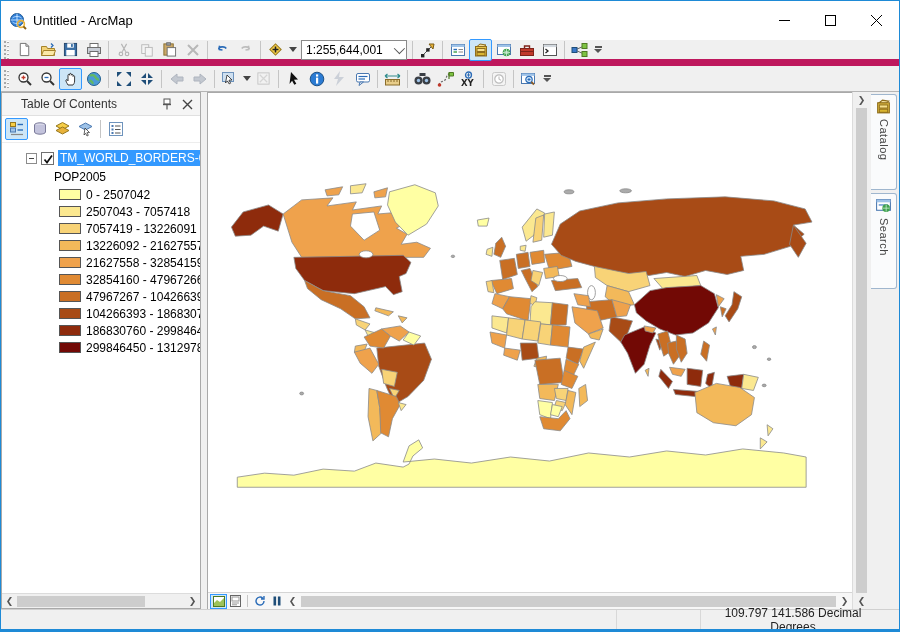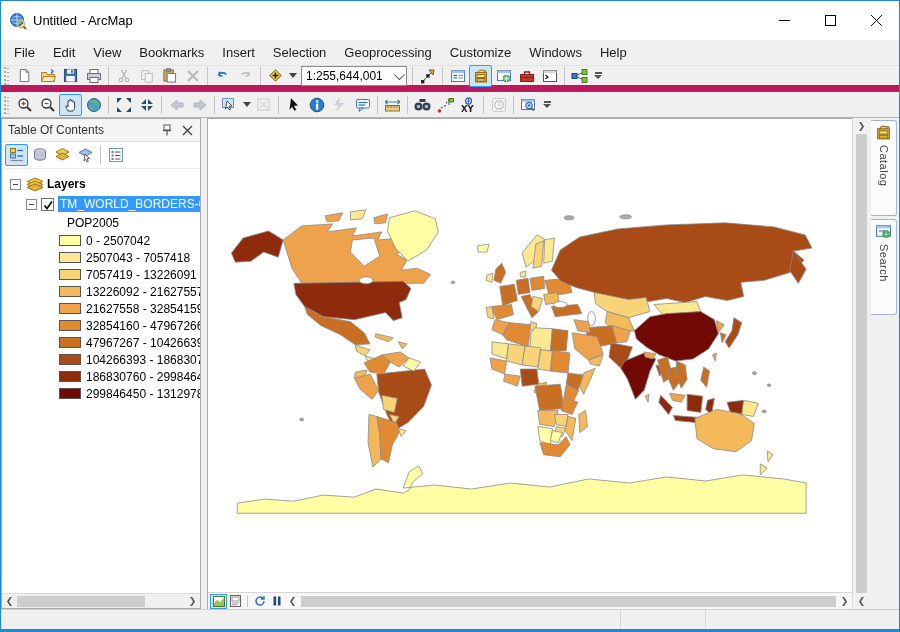--- a/index.html
+++ b/index.html
@@ -30,21 +30,21 @@
   .overflow { width:14px; height:22px; display:flex; flex-direction:column; align-items:center; justify-content:center; gap:1px; }
   .overflow .bar { width:7px; height:2px; background:#555; }
   .overflow .tri { width:0; height:0; border-left:4px solid transparent; border-right:4px solid transparent; border-top:4px solid #555; }
 
   
   .content { flex:1 1 auto; display:flex; min-height:0; background:#F0F0F0; }
 
   
   .toc { width:200px; flex:0 0 auto; background:#fff; border:1px solid #A9A9A9; display:flex; flex-direction:column; }
   .toc-header { height:23px; background:#F5F5F5; display:flex; align-items:center; padding:0 4px 0 6px; border-bottom:1px solid #E0E0E0; flex:0 0 auto; }
-  .toc-title { font-size:12px; color:#333; }
+  .toc-title { font-size:12px; color:#333;margin-left:13px; }
   .toc-header .hbtn { margin-left:auto; width:18px; height:18px; display:flex; align-items:center; justify-content:center; }
   .toc-header .hbtn + .hbtn { margin-left:2px; }
   .toc-toolbar { height:27px; display:flex; align-items:center; padding-left:3px; border-bottom:1px solid #EDEDED; flex:0 0 auto; }
   .toc-tree { flex:1 1 auto; overflow:hidden; padding-top:5px; font-size:12px; color:#000; }
   .tree-row { display:flex; align-items:center; height:20px; white-space:nowrap; }
   .expander { width:11px; height:11px; border:1px solid #8C8C8C; background:#fff; position:relative; flex:0 0 auto; }
   .expander::after { content:""; position:absolute; left:2px; top:4px; width:5px; height:1px; background:#444; }
   .checkbox { width:13px; height:13px; border:1px solid #707070; background:#fff; margin:0 4px; position:relative; flex:0 0 auto; }
   .checkbox svg { position:absolute; left:0; top:0; }
   .sel-label { background:#3399FF; color:#fff; padding:1px 2px; }
@@ -110,32 +110,20 @@
           </svg>
         </div>
       <div class="win-btn">
           <svg width="11" height="11" viewBox="0 0 11 11">
             <path d="M0 0l11 11M11 0L0 11" stroke="#000" stroke-width="1"></path>
           </svg>
         </div>
     </div>
   </div>
 
-  <div class="menubar">
-      <div class="menu-item">File</div>
-      <div class="menu-item">Edit</div>
-      <div class="menu-item">View</div>
-      <div class="menu-item">Bookmarks</div>
-      <div class="menu-item">Insert</div>
-      <div class="menu-item">Selection</div>
-      <div class="menu-item">Geoprocessing</div>
-      <div class="menu-item">Customize</div>
-      <div class="menu-item">Windows</div>
-      <div class="menu-item">Help</div>
-    </div>
 
   <div class="toolbar tb1">
     <div class="grip"></div>
     <div class="btn">
         <svg width="15" height="15" viewBox="0 0 16 16">
           <path d="M3.5 1.5h6l3 3v10h-9z" fill="#fff" stroke="#6E6E6E"></path>
           <path d="M9.5 1.5v3h3" fill="none" stroke="#6E6E6E"></path>
         </svg>
       </div>
     <div class="btn">
@@ -482,39 +470,30 @@
               <rect x="3.5" y="4" width="2" height="2" fill="#4A78B0"></rect>
               <line x1="7" y1="5" x2="12.5" y2="5" stroke="#555"></line>
               <rect x="3.5" y="7.5" width="2" height="2" fill="#4A78B0"></rect>
               <line x1="7" y1="8.5" x2="12.5" y2="8.5" stroke="#555"></line>
               <rect x="3.5" y="11" width="2" height="2" fill="#4A78B0"></rect>
               <line x1="7" y1="12" x2="12.5" y2="12" stroke="#555"></line>
             </svg>
           </div>
       </div>
       <div class="toc-tree">
-        <div class="tree-row" style="padding-left:8px">
-          <span class="expander"></span>
-          <svg width="18" height="13" viewBox="0 0 18 13" style="margin:0 3px 0 5px">
-              <path d="M9 0l8 3.5L9 7 1 3.5z" fill="#F7CE46" stroke="#96781E"></path>
-              <path d="M9 3l8 3.5L9 10 1 6.5z" fill="#EFBE3C" stroke="#96781E"></path>
-              <path d="M9 6l8 3.5L9 13 1 9.5z" fill="#E8B23A" stroke="#96781E"></path>
-            </svg>
-          <b>Layers</b>
-        </div>
         <div class="tree-row" style="padding-left:24px">
           <span class="expander"></span>
           <span class="checkbox">
               <svg width="13" height="13" viewBox="0 0 13 13">
                 <path d="M2.5 6.5l2.5 3 5-7" fill="none" stroke="#111" stroke-width="1.7"></path>
               </svg>
             </span>
           <span class="sel-label">TM_WORLD_BORDERS-0.</span>
         </div>
-        <div class="tree-row" style="padding-left:65px;height:18px">
+        <div class="tree-row" style="padding-left:52px;height:18px">
           <span>POP2005</span>
         </div>
         <div>
             <div class="legend-row">
               <span class="swatch" style="background: rgb(255, 255, 163);"></span>
               <span class="legend-label">0 - 2507042</span>
             </div>
             <div class="legend-row">
               <span class="swatch" style="background: rgb(251, 232, 144);"></span>
               <span class="legend-label">2507043 - 7057418</span>
@@ -750,16 +729,17 @@
             <path d="M7.2 10.5h6.6M10.5 7.2v6.6" stroke="#CFEFD7" stroke-width=".7"></path>
           </svg>
         <span class="tab-label">Search</span>
       </div>
     </div>
   </div>
 
   <div class="statusbar">
     <div class="sb-sec1"></div>
     <div class="sb-sec2"></div>
+    <div class="sb-coords">109.797  141.586 Decimal Degrees</div>
     <div class="sb-grip"></div>
   </div>
   <div class="bottom-border"></div>
 </div>
 
 </body></html>

